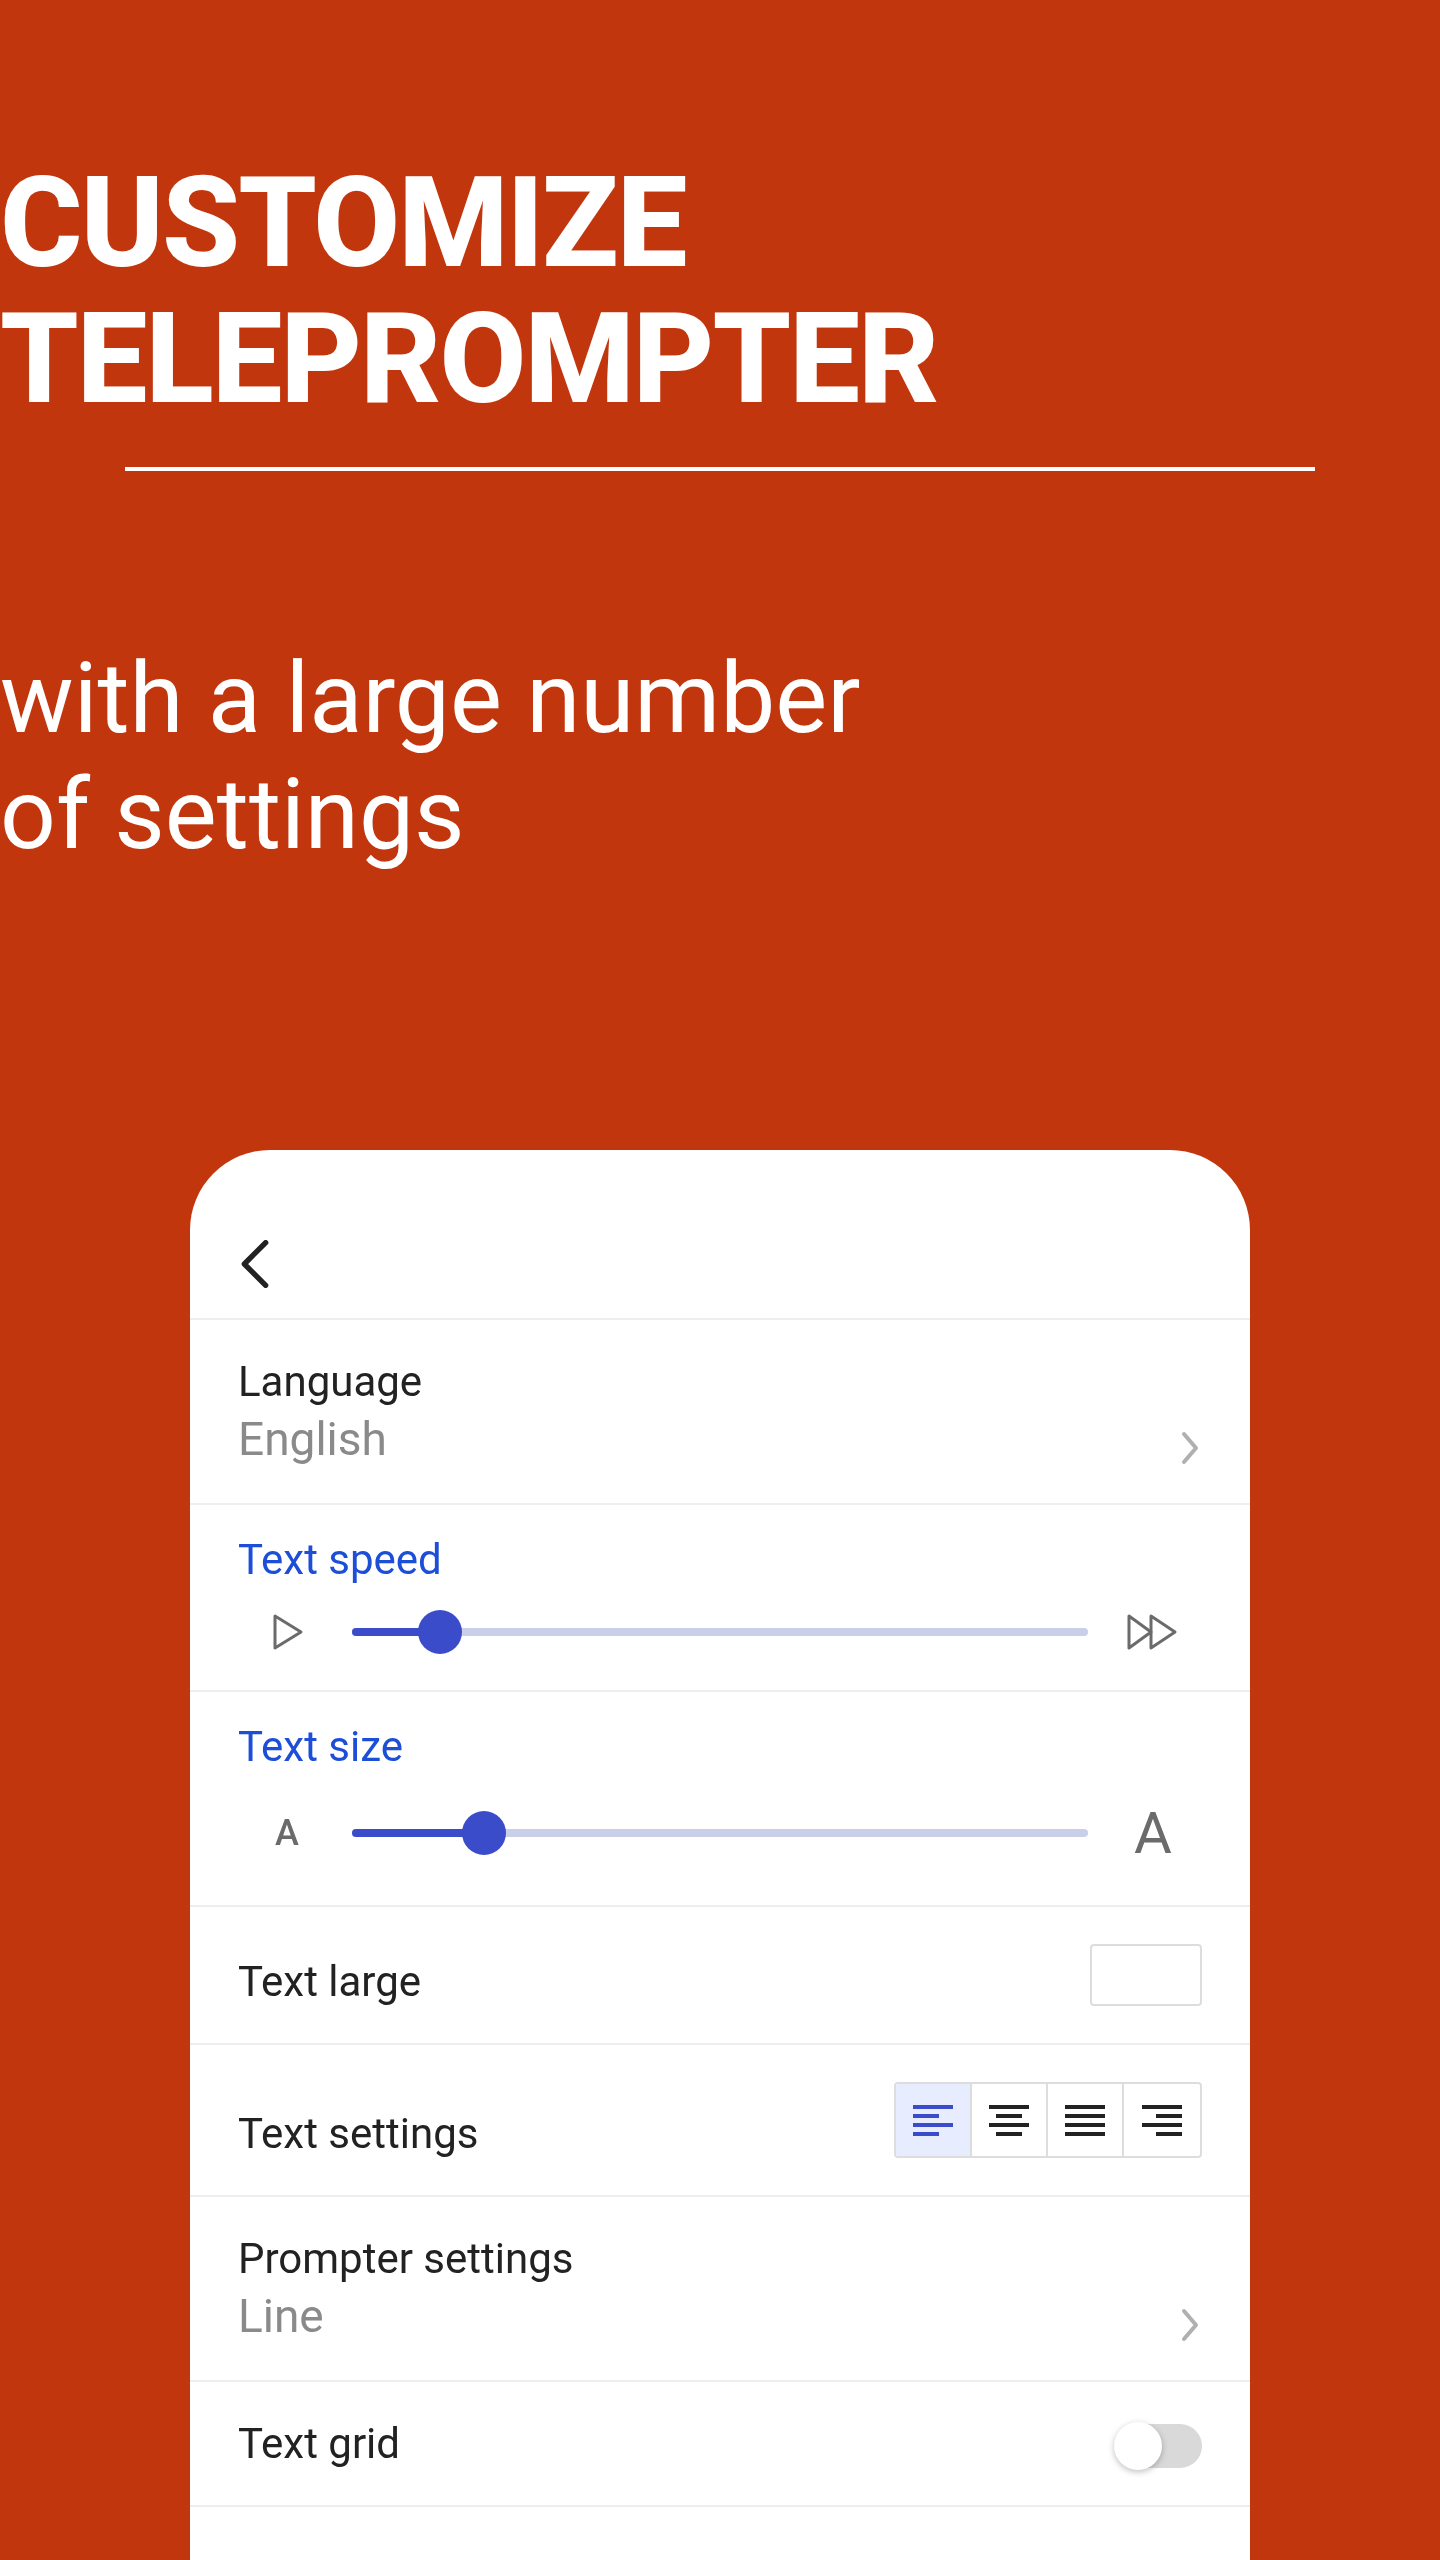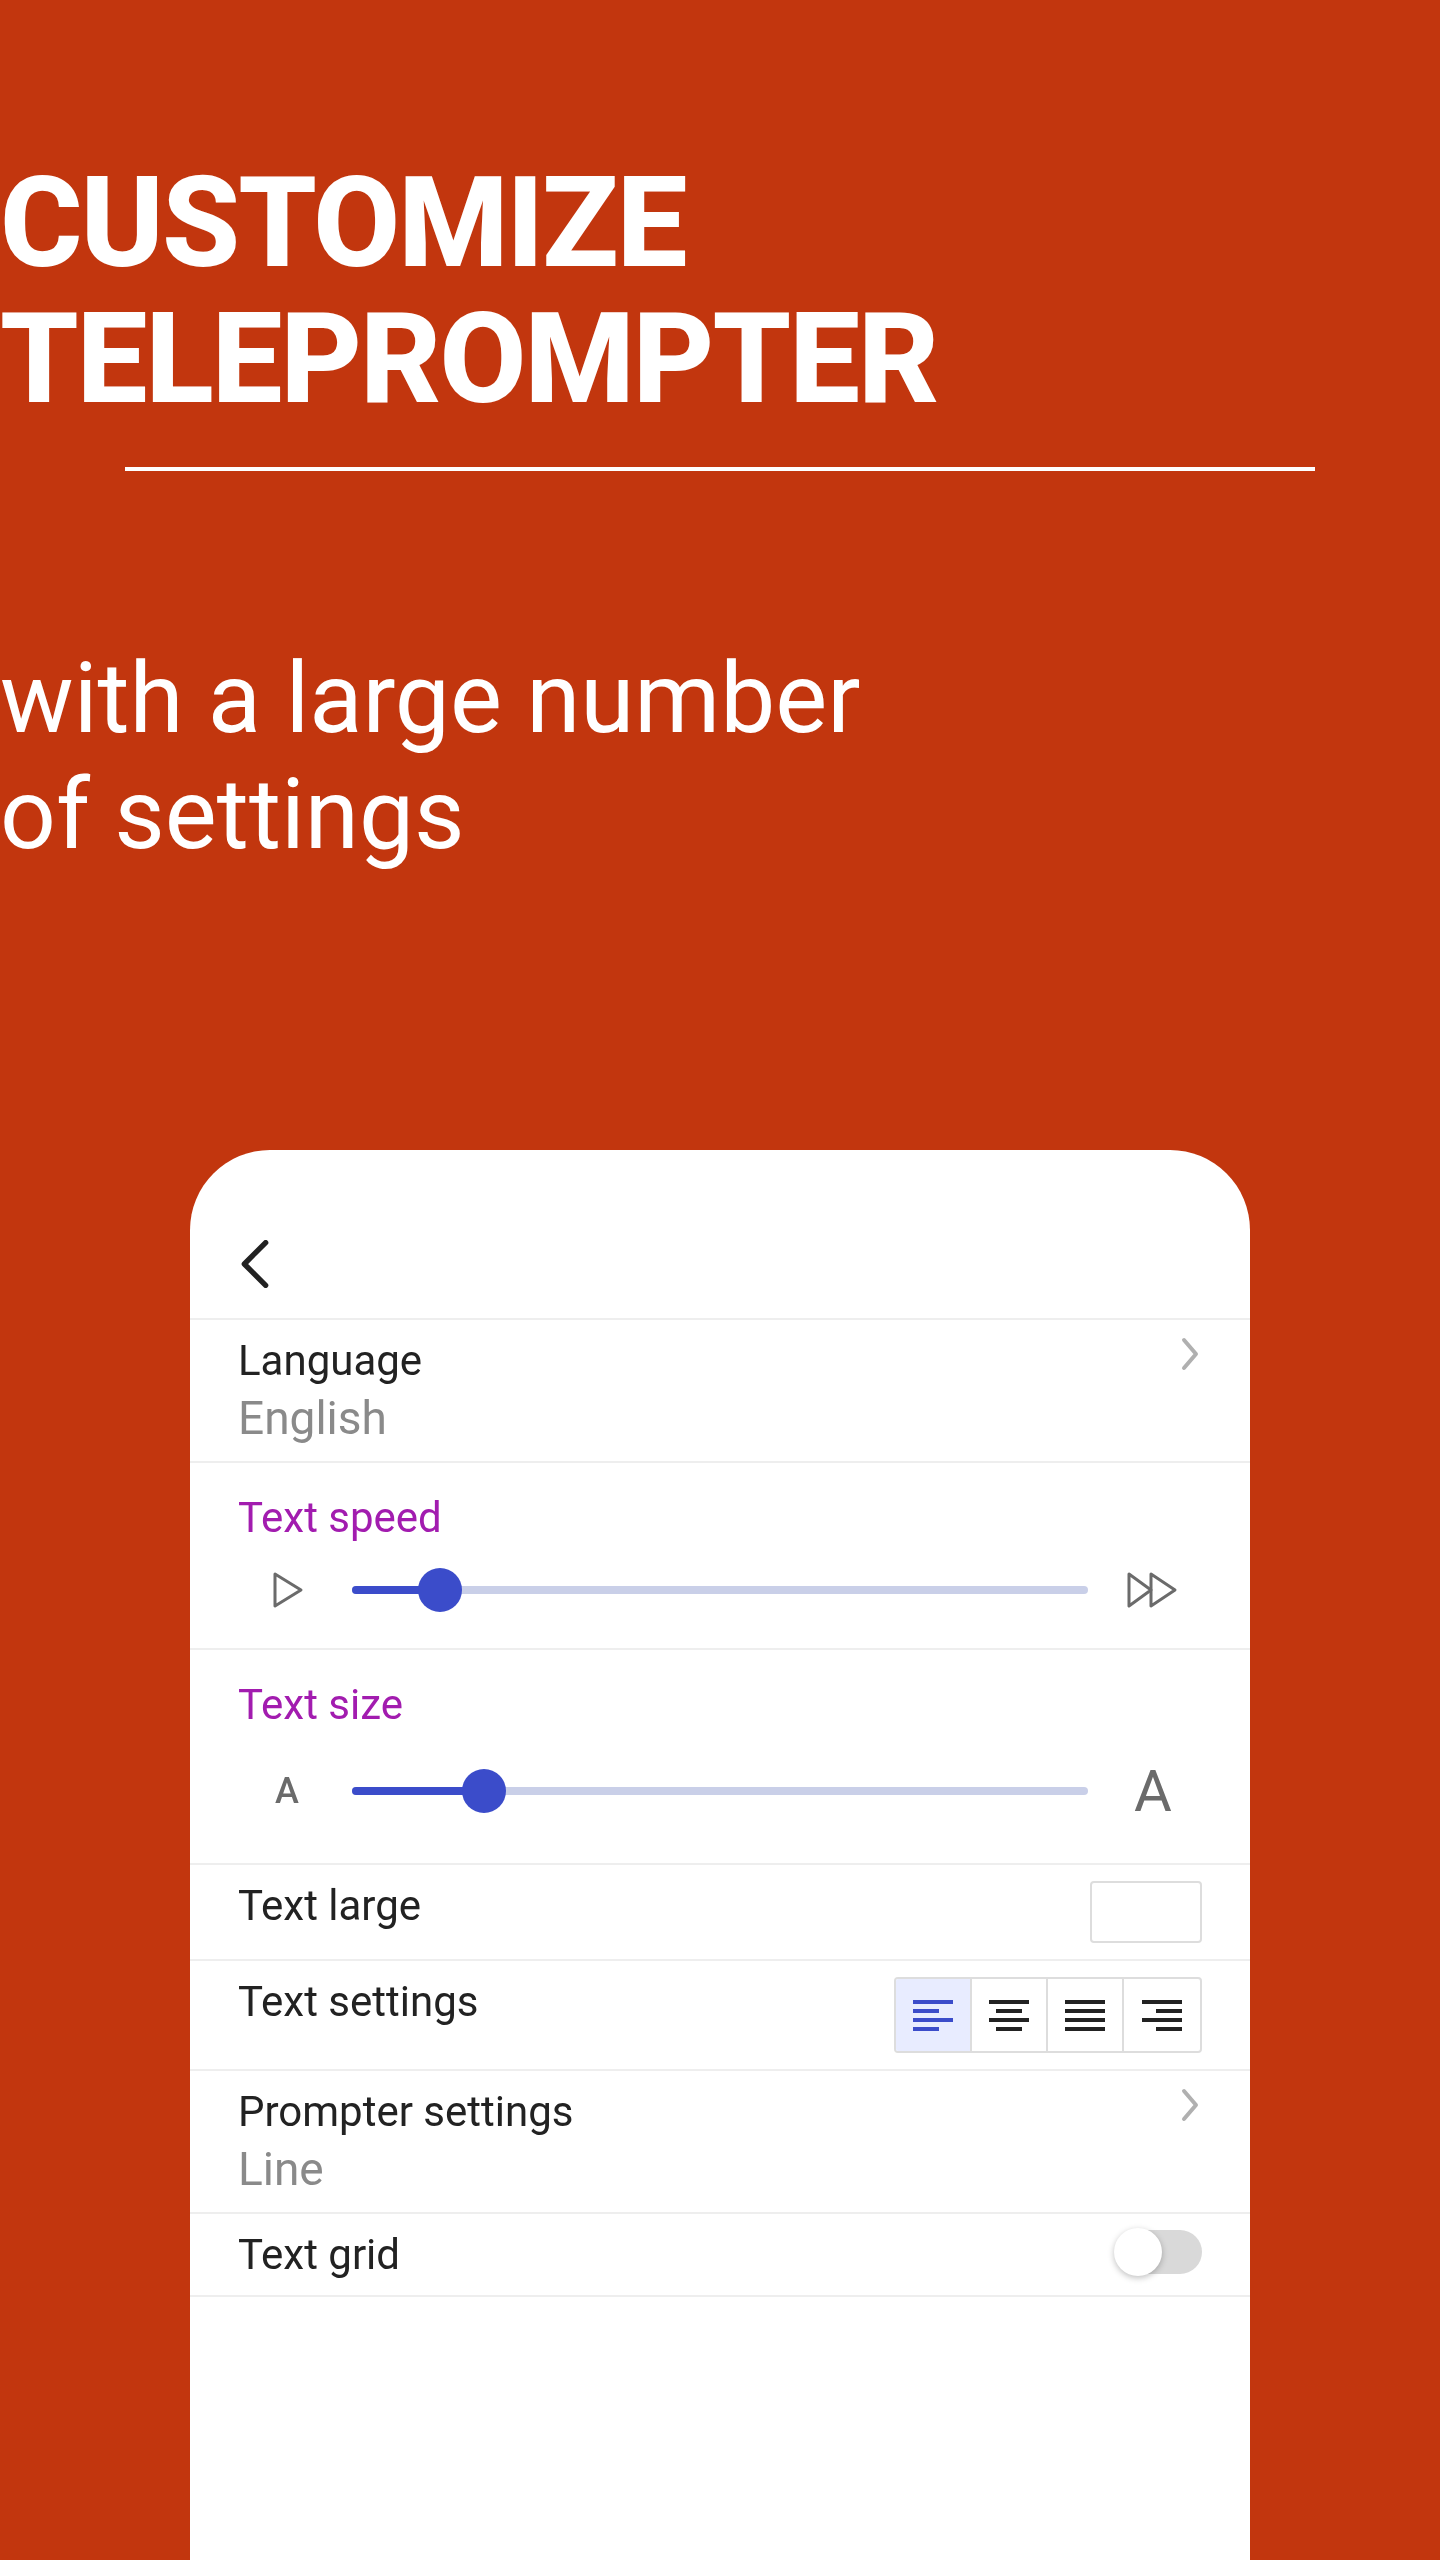--- a/index.html
+++ b/index.html
@@ -45,24 +45,24 @@
   height: 1500px;
 }
 .topbar {
   padding: 0 48px 30px;
 }
 .back-btn svg { display: block; }
 .list {
   border-top: 2px solid #eee;
 }
 .row {
-  padding: 16px 48px;
+  padding: 37px 48px;
   border-bottom: 2px solid #eee;
   display: flex;
-  align-items: flex-start;
+  align-items: flex-end;
   justify-content: space-between;
   gap: 10px;
 }
 .row-col { display: block; }
 .row-main { flex: 1; }
 .row-label {
   font-size: 42px;
   color: #222;
 }
 .row-sub {
@@ -70,21 +70,21 @@
   color: #8a8a8a;
   margin-top: 6px;
 }
 .chevron svg { display: block; }
 .slider-row {
   padding: 30px 48px 38px;
   border-bottom: 2px solid #eee;
 }
 .slider-title {
   font-size: 42px;
-  color: #a21caf;
+  color: #1d4ed8;
   margin-bottom: 28px;
 }
 .slider-wrap {
   display: flex;
   align-items: center;
   gap: 30px;
   padding: 0 14px;
 }
 .slider-icon {
   width: 70px;

